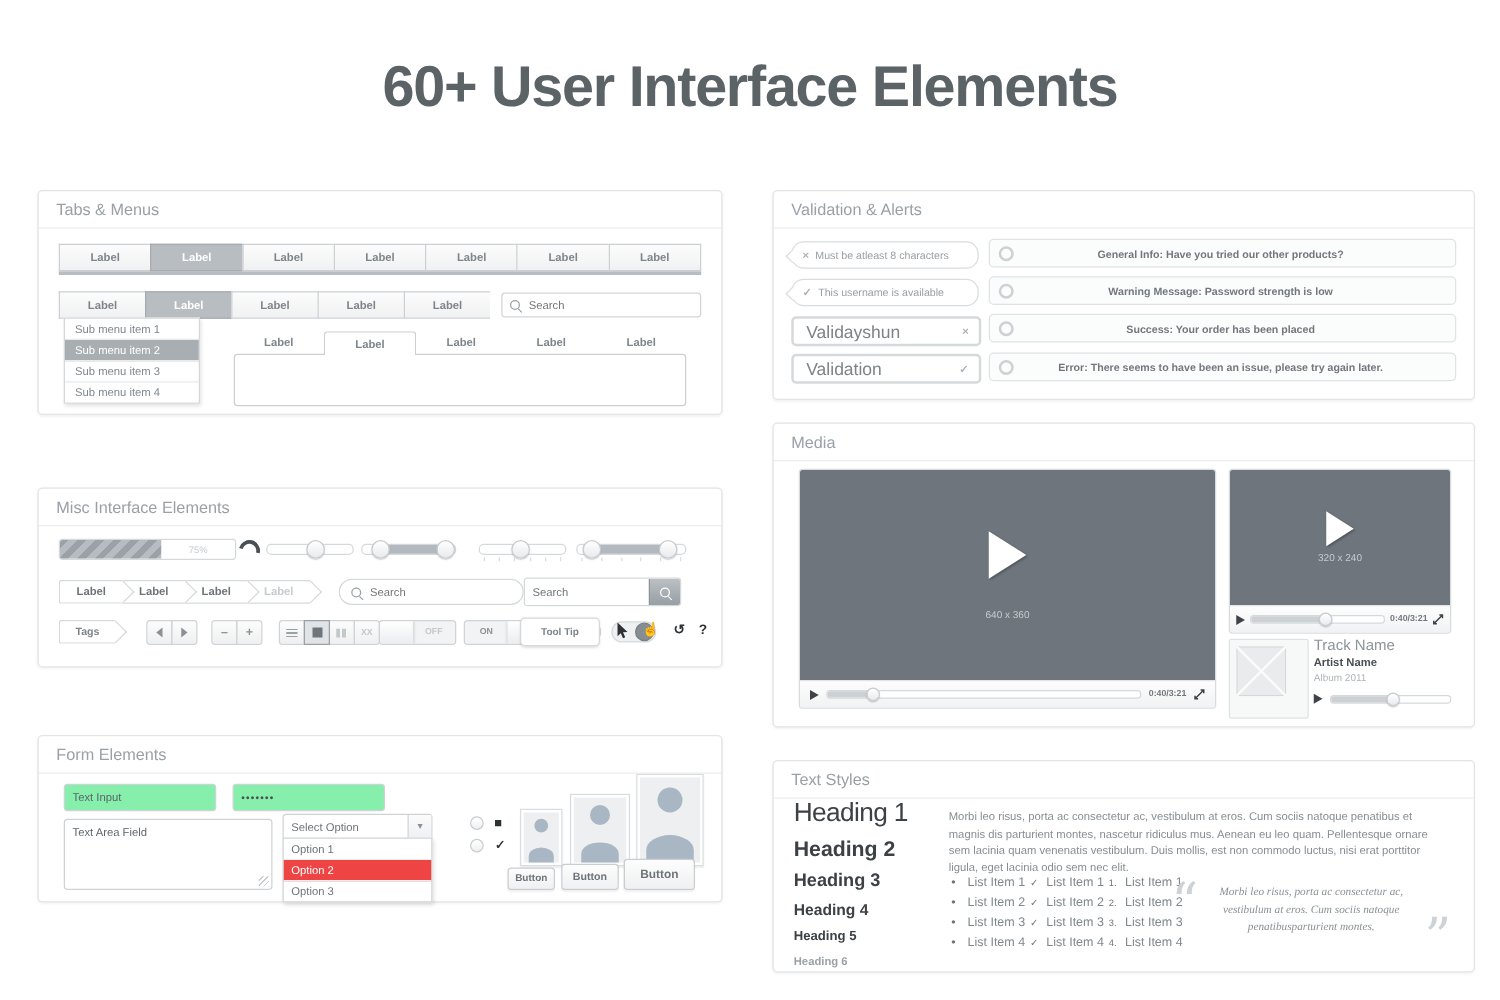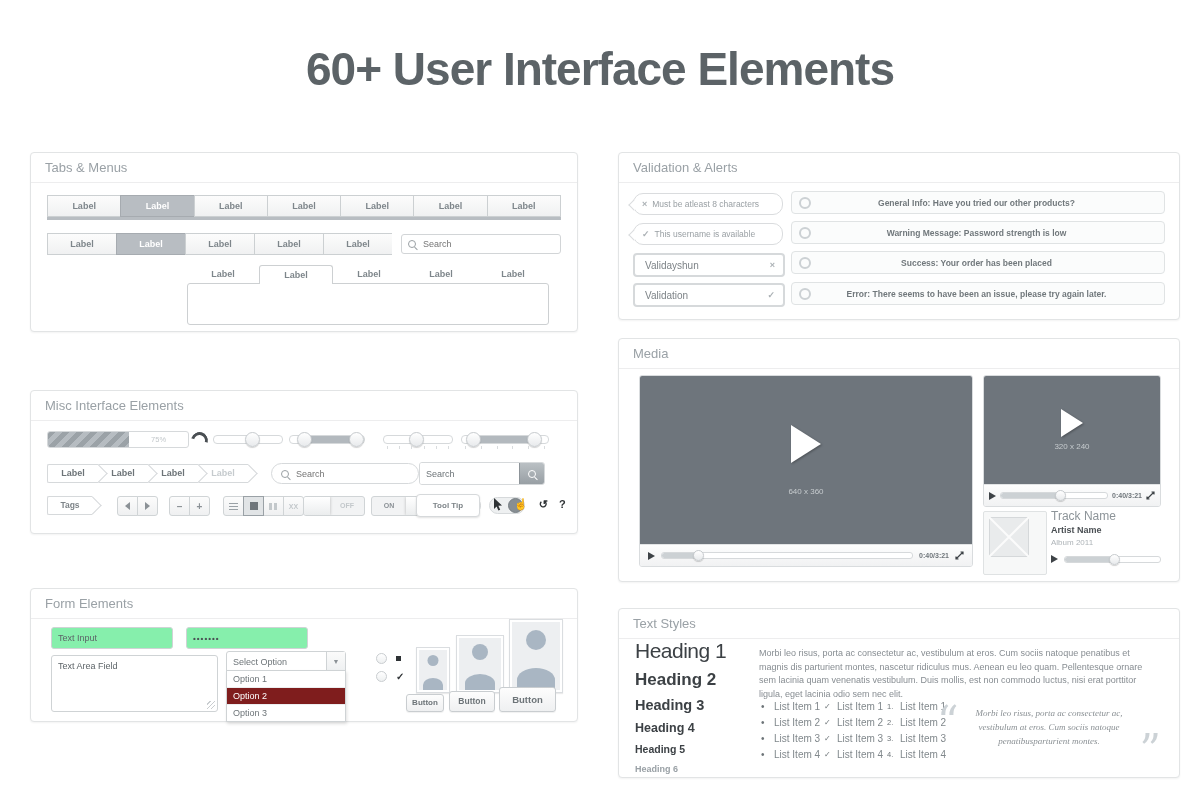--- a/index.html
+++ b/index.html
@@ -53,21 +53,21 @@
     border:1px solid #cdd0d2;border-radius:3px;background:#fff}
 
   
   .vtip{position:absolute;left:14px;height:20px;width:132px;border:1px solid #dadcde;border-radius:10px;
     display:flex;align-items:center;gap:5px;padding:0 8px;font-size:8.5px;color:#9aa0a4;background:#fff}
   .vtip::before{content:'';position:absolute;left:-4px;top:7px;width:7px;height:7px;background:#fff;
     border-left:1px solid #dadcde;border-bottom:1px solid #dadcde;transform:rotate(45deg)}
   .vicon{color:#aab0b4;font-size:9px;font-weight:bold;flex:none}
   .vinput{position:absolute;left:14px;width:132px;height:20px;border:2px solid #d6d9db;border-radius:4px;
     display:flex;align-items:center;padding:0 8px;background:#fff}
-  .vinput input{border:none;outline:none;font-size:10px;color:#7d8387;width:90px;background:transparent}
+  .vinput input{border:none;outline:none;font-size:14px;color:#7d8387;width:90px;background:transparent}
   .vinput .vicon{margin-left:auto}
   .alert{position:absolute;left:172px;width:372px;height:21px;background:#fbfcfc;
     border:1px solid #e0e3e4;border-radius:4px;display:flex;align-items:center;
     font-size:8.5px;font-weight:bold;color:#71787c}
   .alert .dot{width:8px;height:8px;border:2px solid #ccd1d4;border-radius:50%;margin-left:7px;flex:none}
   .alert span{flex:1;text-align:center;padding-right:22px}
 
   
   .progress{position:absolute;left:16px;top:40px;width:140px;height:15px;border:1px solid #d6d9db;
     border-radius:3px;overflow:hidden;display:flex;align-items:center;background:#fff}
@@ -166,21 +166,21 @@
     border-radius:3px 3px 0 0;display:flex;align-items:center;background:#fff}
   .fsel .txt{flex:1;padding-left:6px;font-size:9px;color:#6d7478}
   .fsel .arr{width:18px;height:100%;border-left:1px solid #cfd3d5;
     background:linear-gradient(#fbfbfb,#eef0f1);display:flex;align-items:center;justify-content:center;
     font-size:7px;color:#8b9196}
   .fopts{position:absolute;left:195px;top:81px;width:118px;background:#fff;border:1px solid #cfd3d5;
     box-shadow:1px 2px 3px rgba(0,0,0,.12);z-index:4}
   .fopts div{height:16px;line-height:16px;padding-left:6px;font-size:9px;color:#6d7478;
     border-bottom:1px solid #eceeef}
   .fopts div:last-child{border-bottom:none}
-  .fopts div.active{background:#7f1d1d;color:#fff}
+  .fopts div.active{background:#ef4444;color:#fff}
   .rrow{position:absolute;display:flex;align-items:center;gap:9px}
   .radio{width:9px;height:9px;border:1px solid #c9cdd0;border-radius:50%;background:linear-gradient(#fff,#eef0f1)}
   .dotsq{width:5px;height:5px;background:#2e3235}
   .chk{font-size:10px;color:#2e3235;font-weight:bold;line-height:1}
   .avatar{position:absolute;background:#fff;border:1px solid #dadde0;box-shadow:0 1px 1px rgba(0,0,0,.08);padding:2px}
   .avatar .inner{position:relative;width:100%;height:100%;background:#edeff1;overflow:hidden}
   .avatar .head{position:absolute;left:50%;transform:translateX(-50%);border-radius:50%;background:#a9b6c3}
   .avatar .torso{position:absolute;left:50%;transform:translateX(-50%);border-radius:50% 50% 0 0;background:#a9b6c3;bottom:-2px}
   .fbtn{position:absolute;border:1px solid #c9cdd0;border-radius:3px;
     background:linear-gradient(#fdfdfd,#eff0f1);text-align:center;font-weight:bold;color:#6d7478;
@@ -233,20 +233,26 @@
     <div class="tab active">Label</div>
     <div class="tab">Label</div>
     <div class="tab">Label</div>
     <div class="tab">Label</div>
     <div class="t2search">
       <i class="mag"></i>
       <input placeholder="Search" style="">
     </div>
   </div>
 
+  <div class="dd">
+    <div>Sub menu item 1</div>
+    <div class="active">Sub menu item 2</div>
+    <div>Sub menu item 3</div>
+    <div>Sub menu item 4</div>
+  </div>
 
   <div class="tabbar" id="tabbar3">
     <div class="tab3">Label</div>
     <div class="tab3 active">Label</div>
     <div class="tab3">Label</div>
     <div class="tab3">Label</div>
     <div class="tab3">Label</div>
   </div>
   <div class="tab3content"></div>
 </section>

